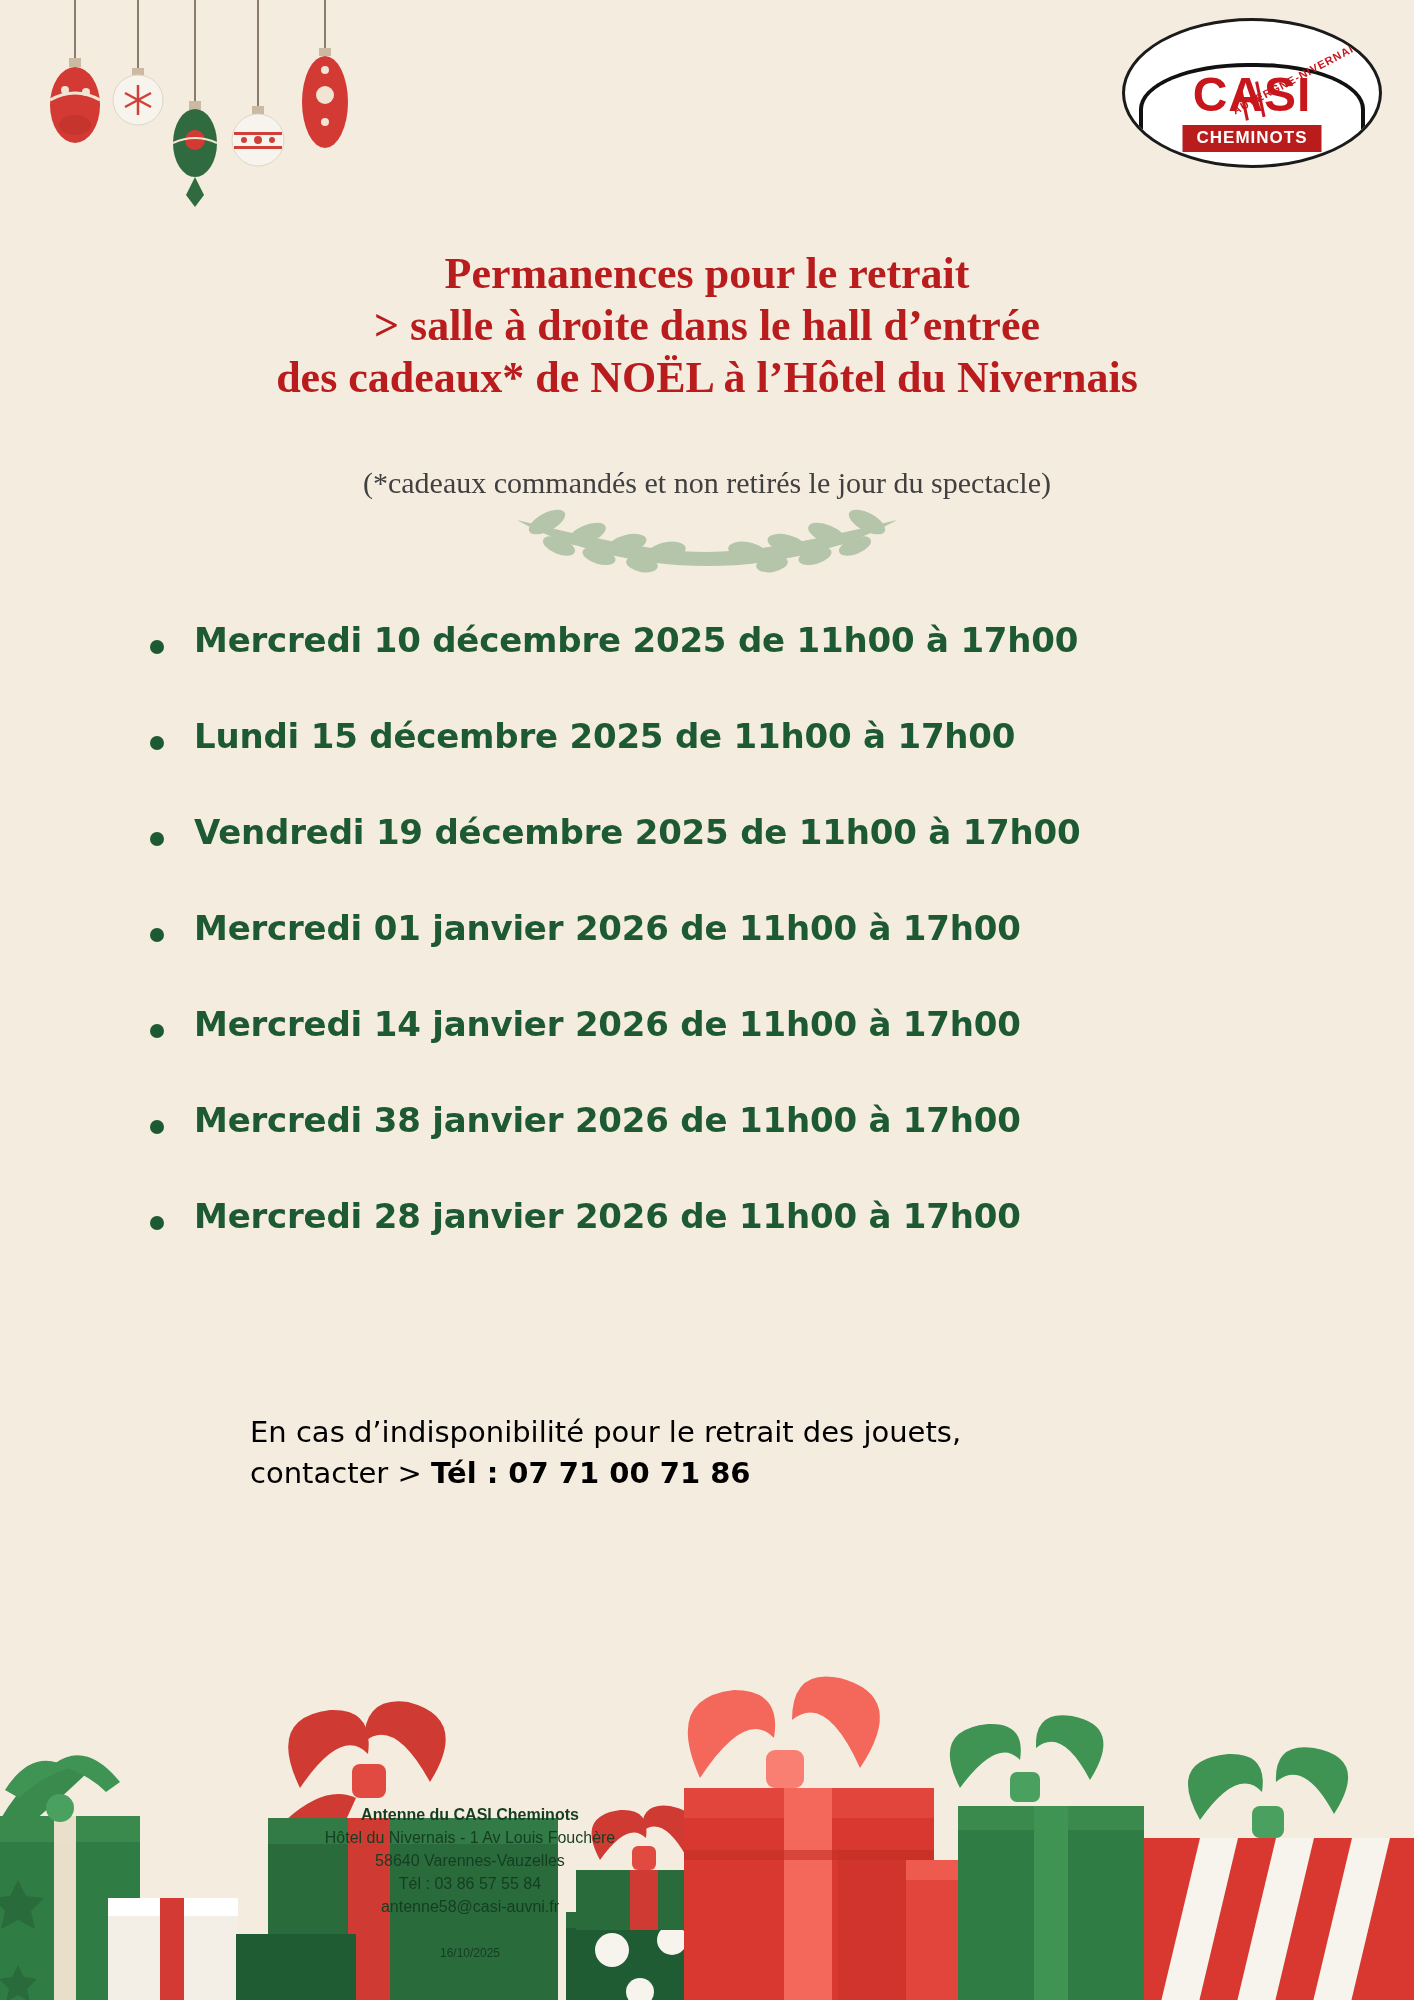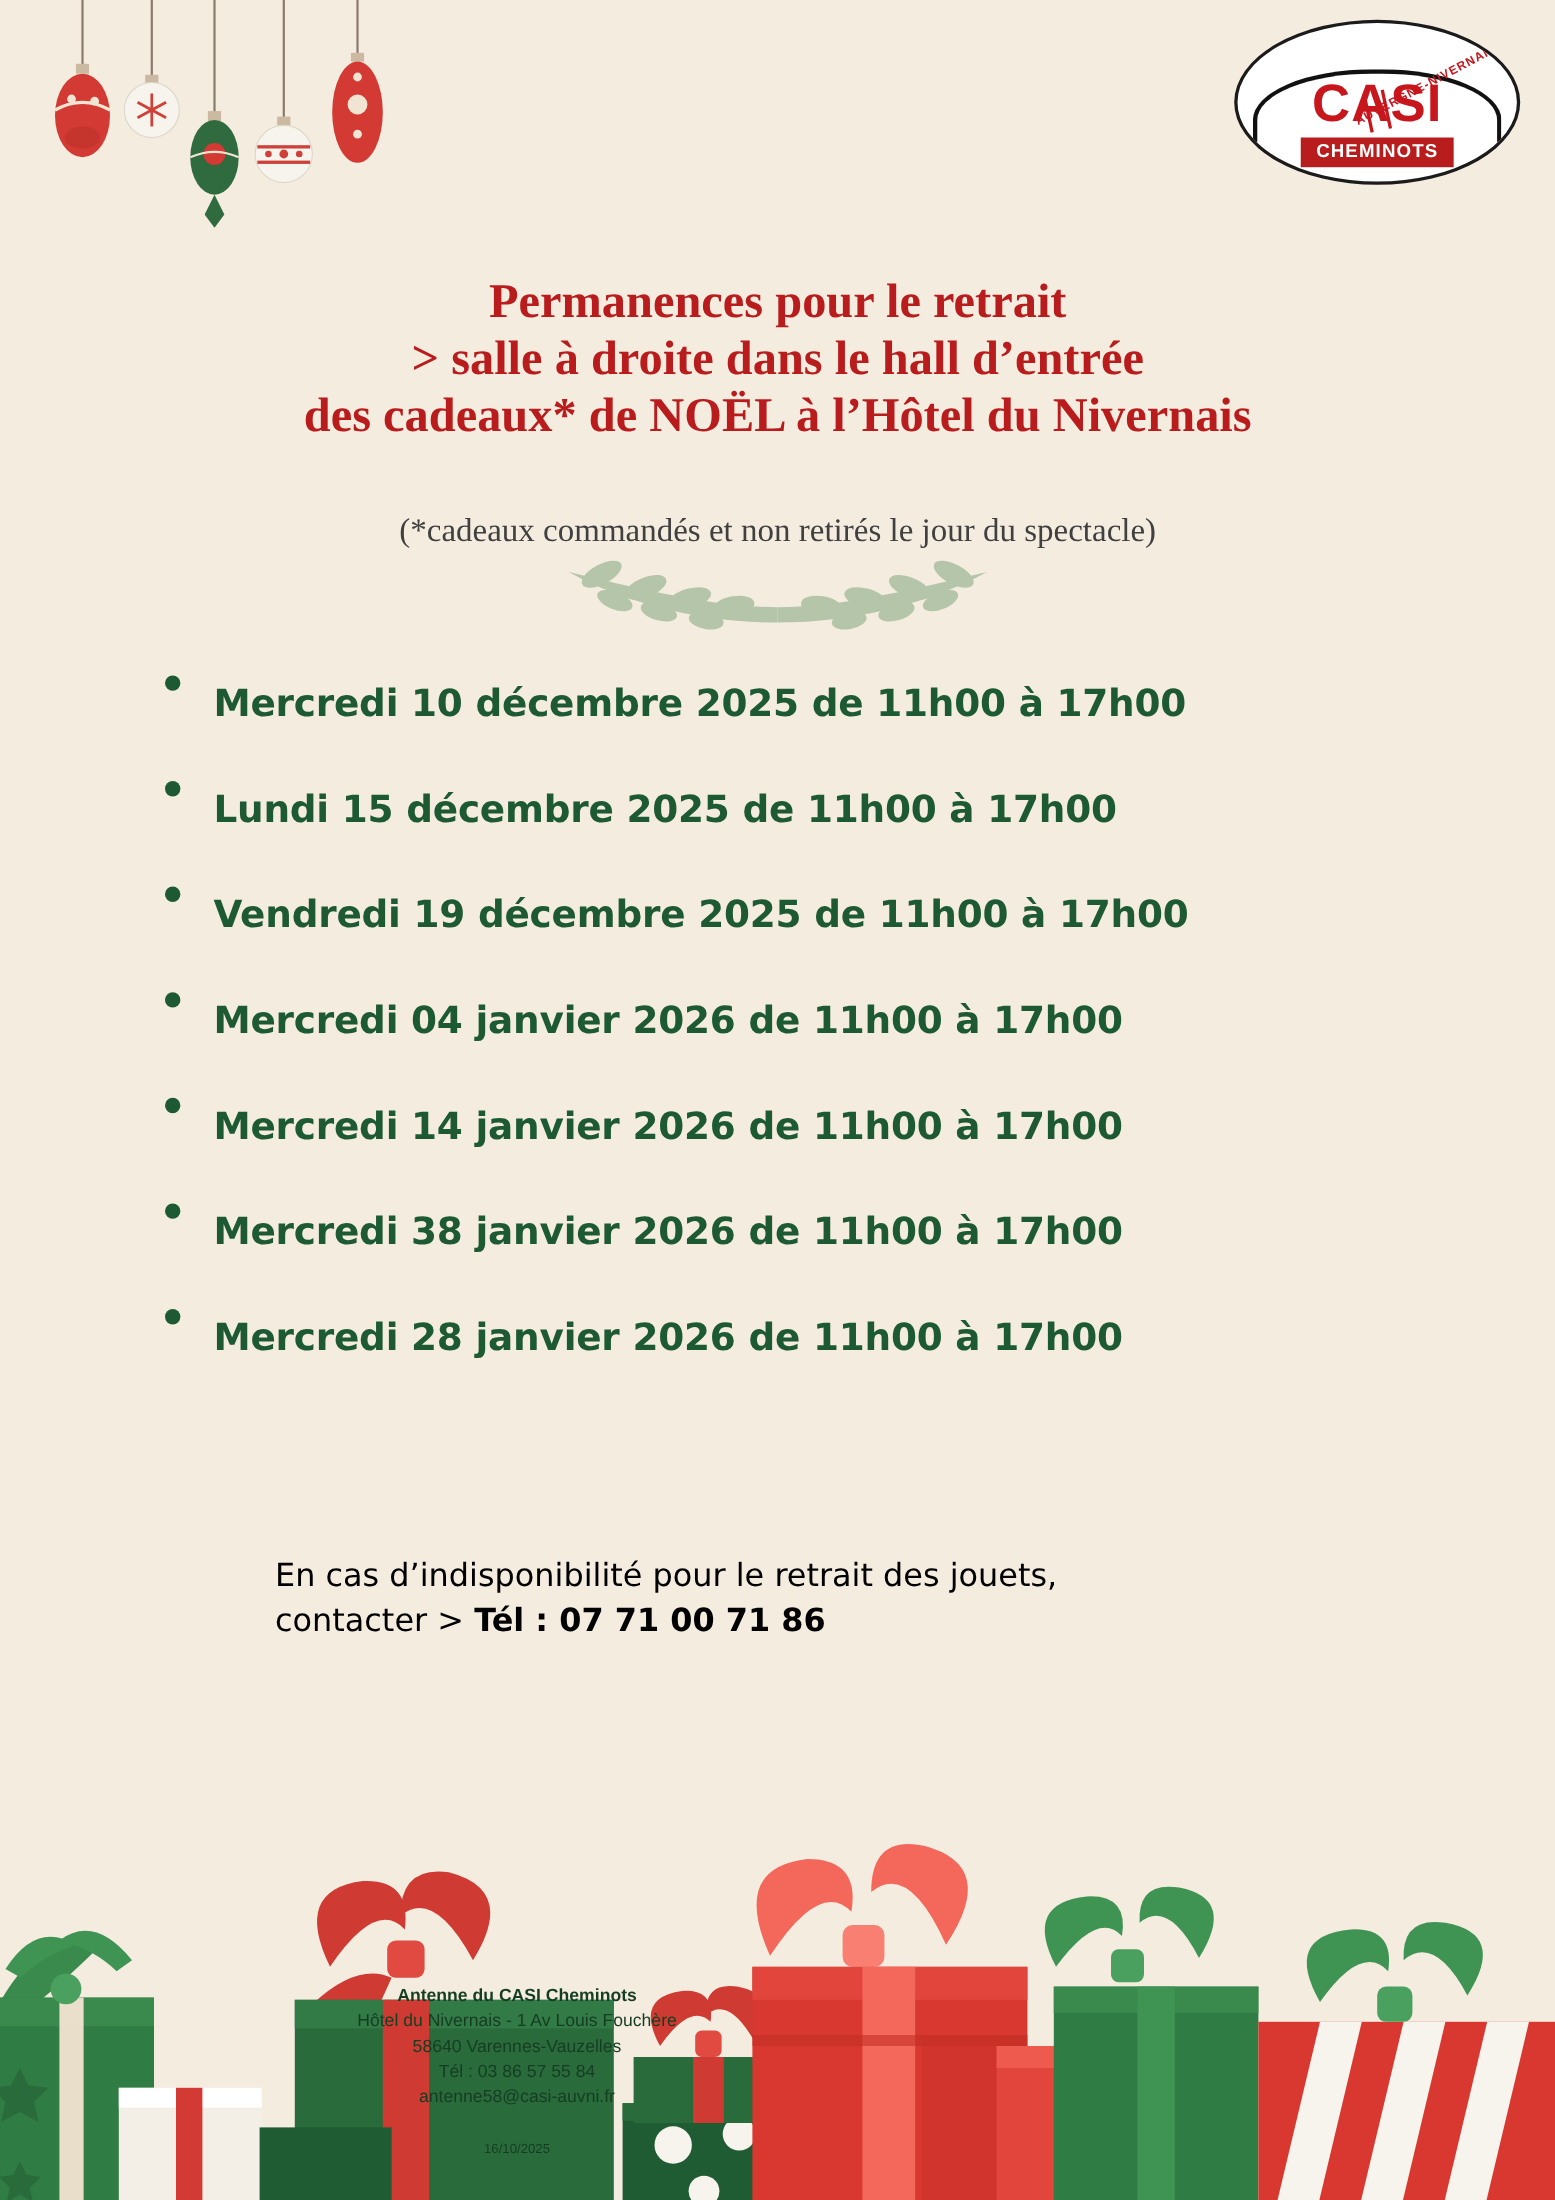--- a/index.html
+++ b/index.html
@@ -156,21 +156,21 @@
     position: absolute;
     top: 620px;
     left: 150px;
     width: 1150px;
     list-style: none;
     margin: 0;
     padding: 0;
   }
   .date-item {
     display: flex;
-    align-items: flex-start;
+    align-items: flex-end;
     margin: 0 0 56px 0;
   }
   .date-bullet {
     width: 14px;
     height: 14px;
     border-radius: 50%;
     background: #1d5a33;
     flex: 0 0 auto;
     margin-right: 30px;
     transform: translateY(-6px);
@@ -332,21 +332,21 @@
     <li class="date-item">
       <span class="date-bullet"></span>
       <span class="date-text">Lundi 15 décembre 2025 de 11h00 à 17h00</span>
     </li>
     <li class="date-item">
       <span class="date-bullet"></span>
       <span class="date-text">Vendredi 19 décembre 2025 de 11h00 à 17h00</span>
     </li>
     <li class="date-item">
       <span class="date-bullet"></span>
-      <span class="date-text">Mercredi 04 janvier 2026 de 11h00 à 17h00</span>
+      <span class="date-text">Mercredi 01 janvier 2026 de 11h00 à 17h00</span>
     </li>
     <li class="date-item">
       <span class="date-bullet"></span>
       <span class="date-text">Mercredi 14 janvier 2026 de 11h00 à 17h00</span>
     </li>
     <li class="date-item">
       <span class="date-bullet"></span>
       <span class="date-text">Mercredi 38 janvier 2026 de 11h00 à 17h00</span>
     </li>
     <li class="date-item">

